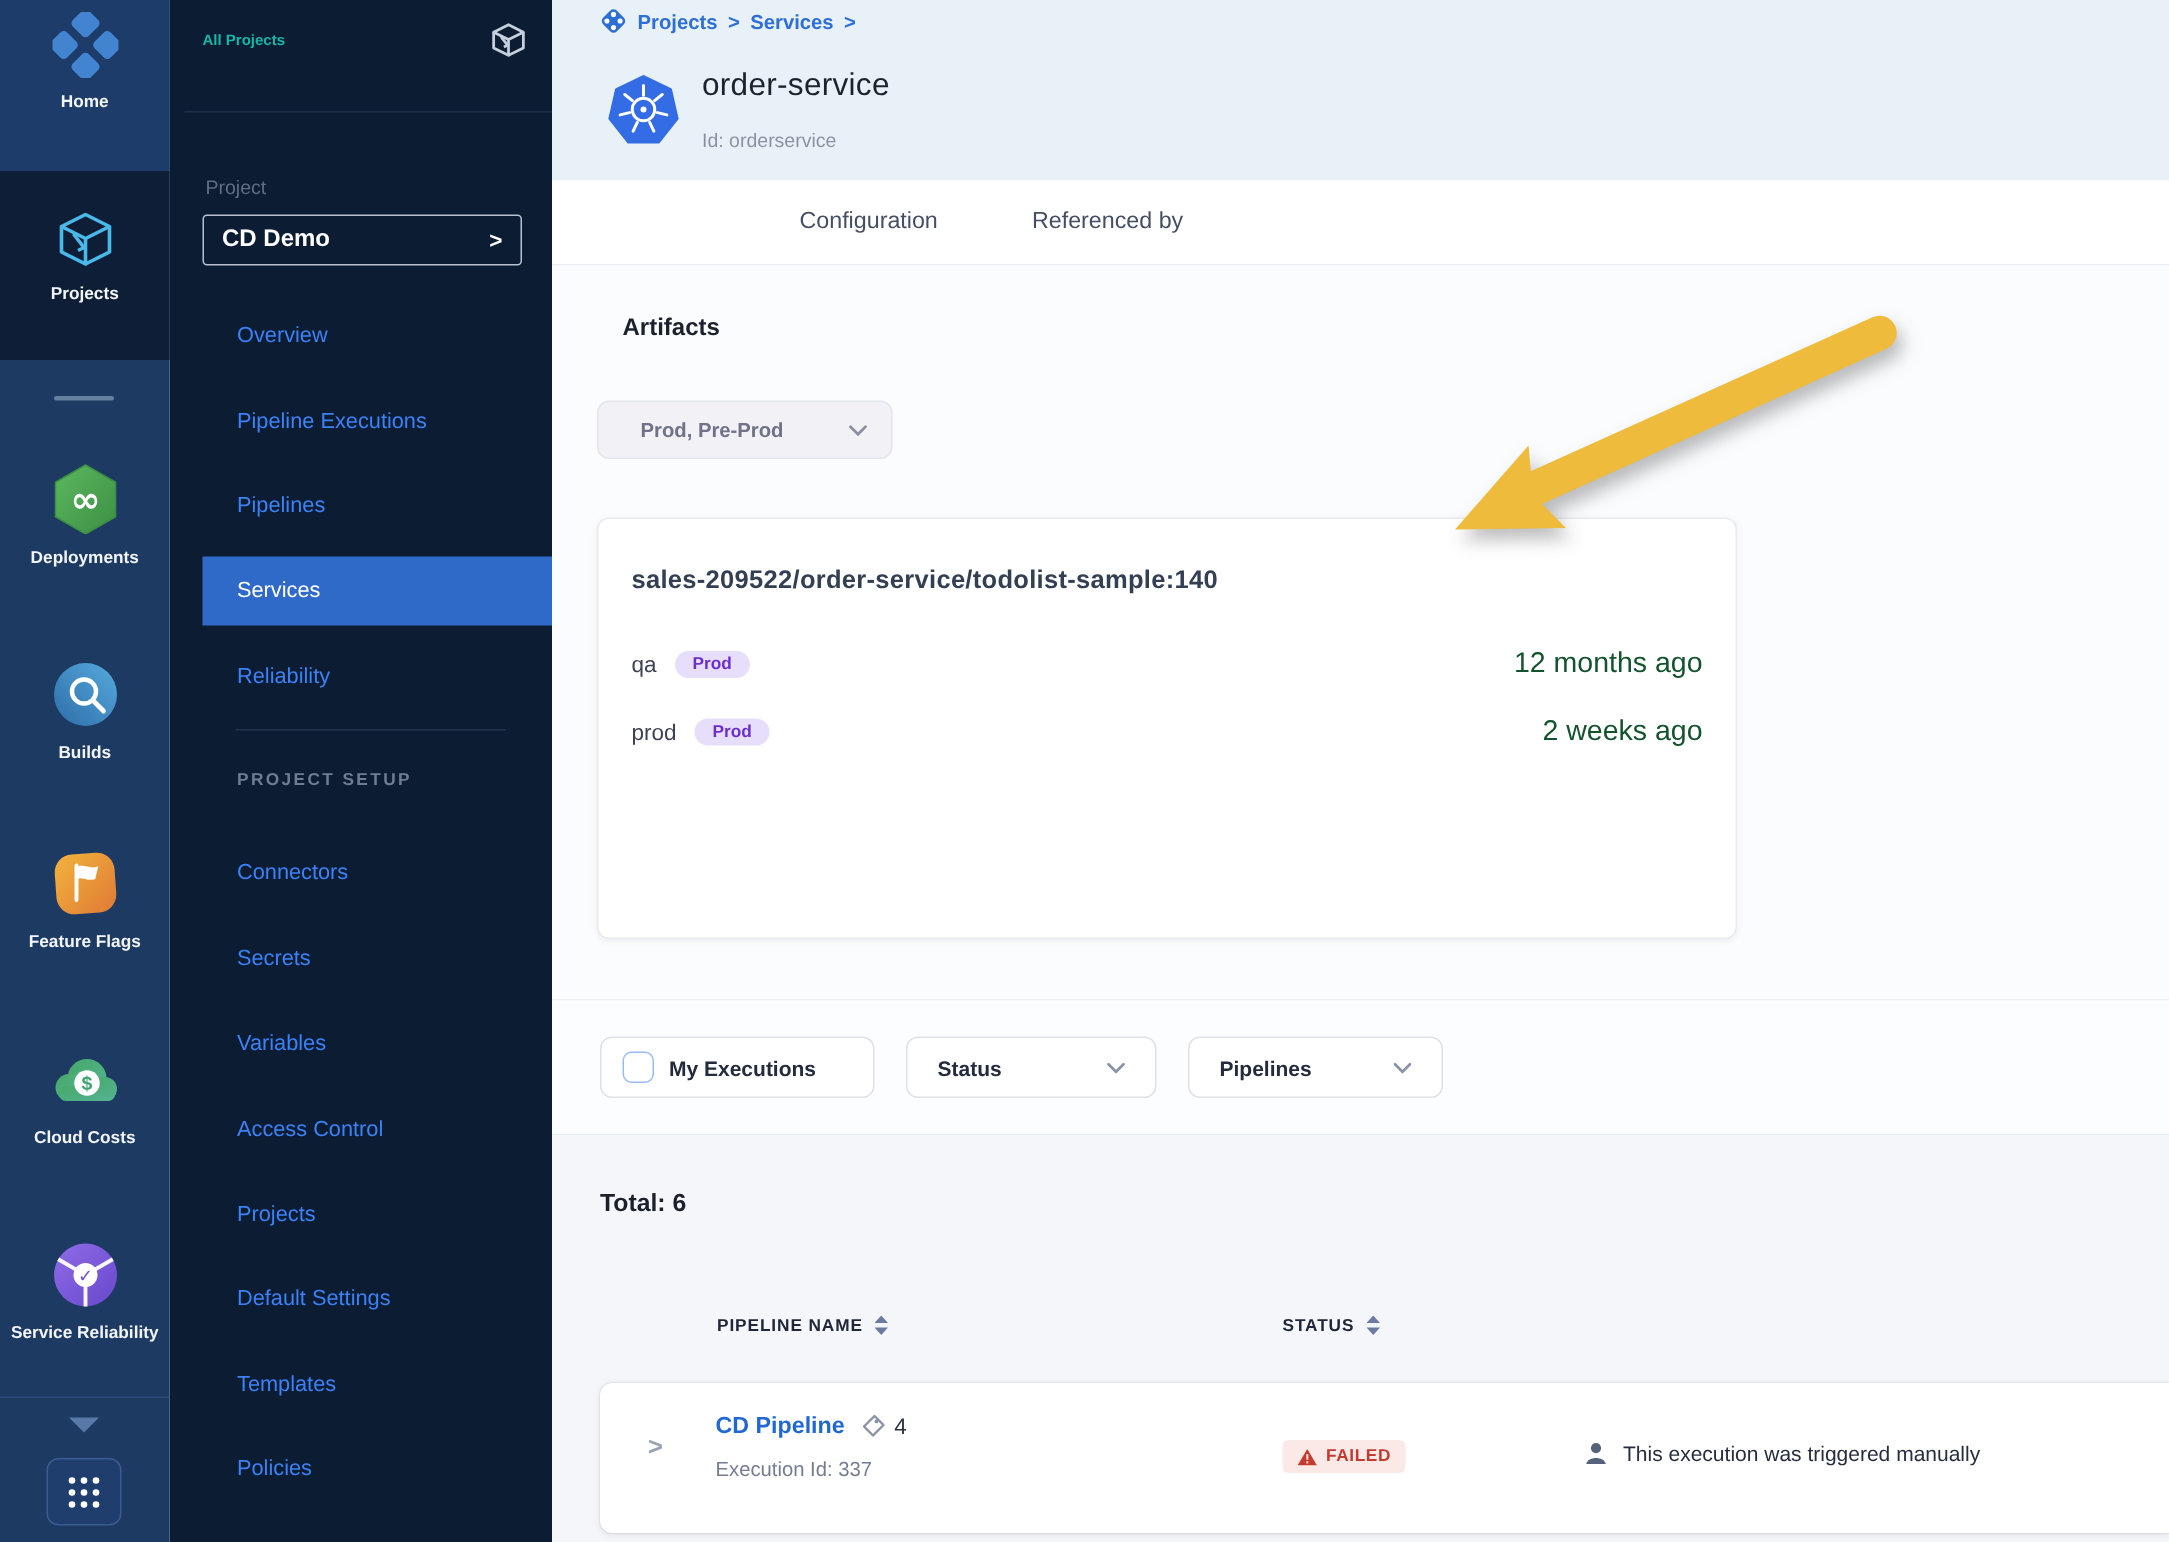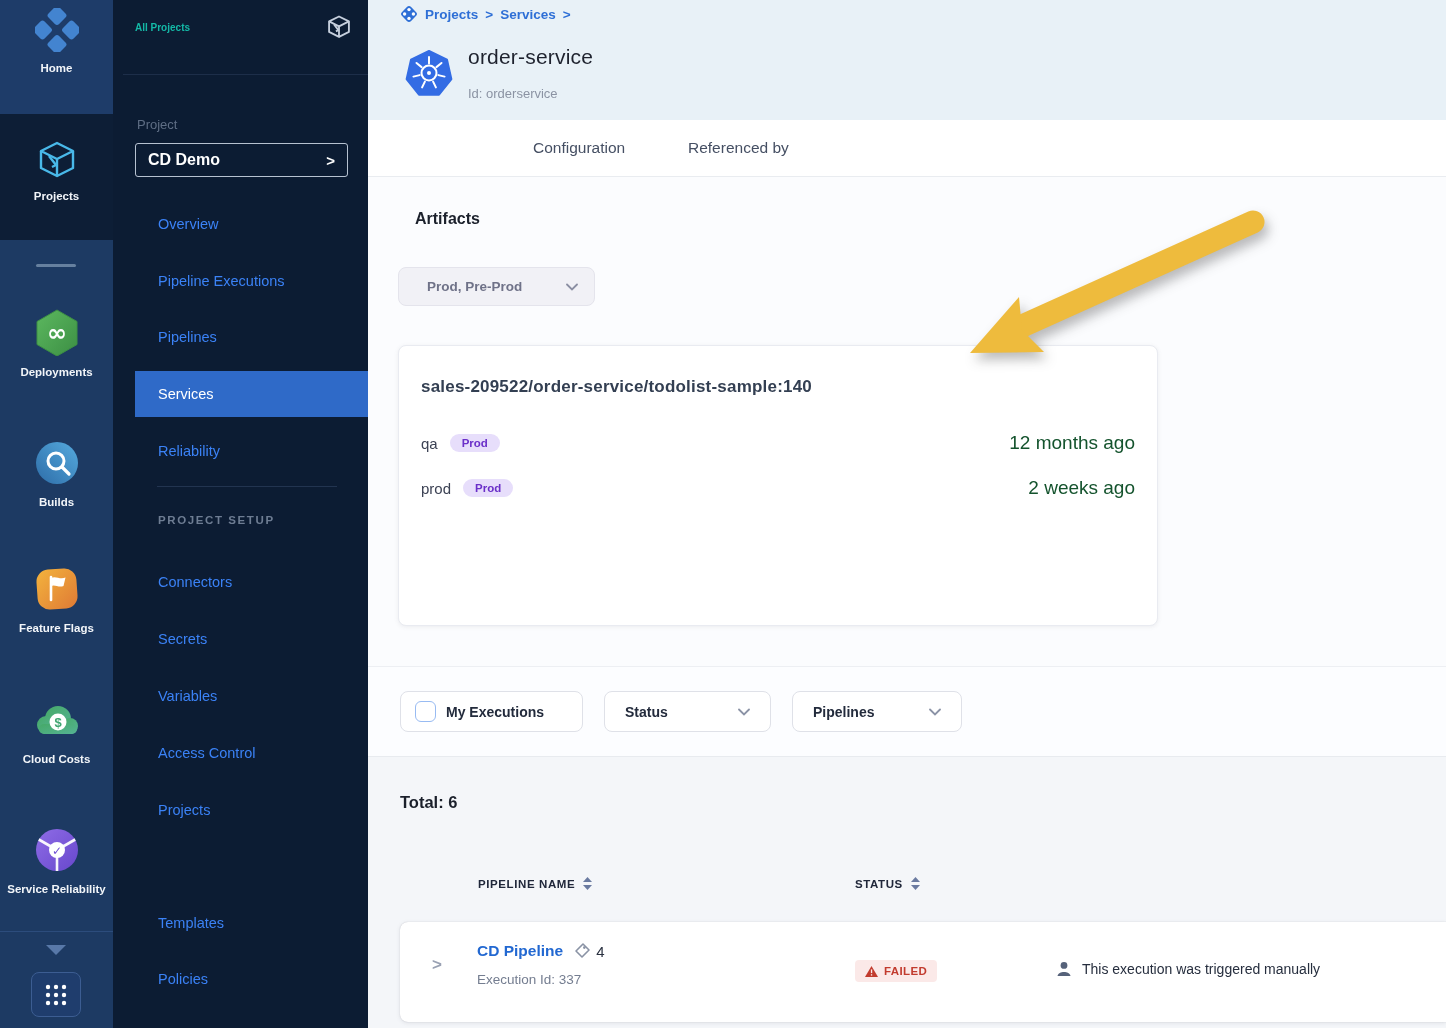--- a/index.html
+++ b/index.html
@@ -269,20 +269,21 @@
     <div class="nav-item" style="top:428px">Reliability</div>
 
     <div class="sb-divider-mid"></div>
     <div class="sb-section-label">PROJECT SETUP</div>
 
     <div class="nav-item" style="top:616px">Secrets</div>
     <div class="nav-item" style="top:559px">Connectors</div>
     <div class="nav-item" style="top:673px">Variables</div>
     <div class="nav-item" style="top:730px">Access Control</div>
     <div class="nav-item" style="top:787px">Projects</div>
+    <div class="nav-item" style="top:843px">Default Settings</div>
     <div class="nav-item" style="top:900px">Templates</div>
     <div class="nav-item" style="top:956px">Policies</div>
     <div class="nav-item" style="top:1020px">File Store</div>
   </nav>
 
   <main class="content">
 
     <div class="page-header">
       <div class="breadcrumb">
         <svg width="18" height="18" viewBox="0 0 18 18">

